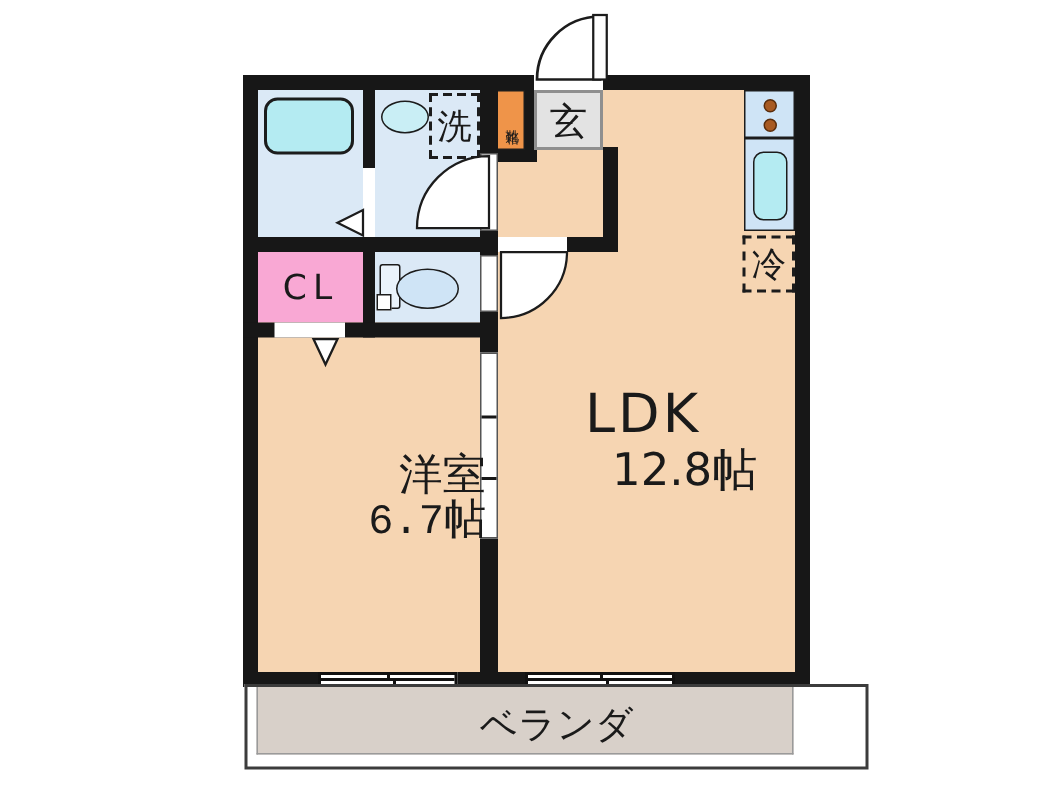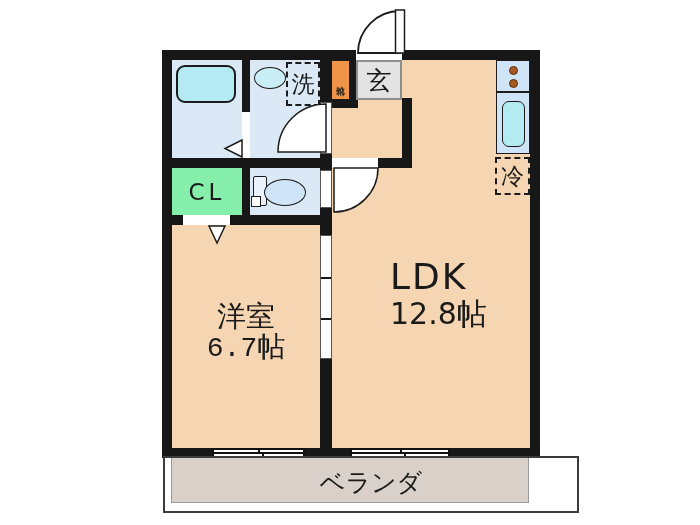--- a/index.html
+++ b/index.html
@@ -33,21 +33,21 @@
   <div class="abs" style="left:254px;top:67px;width:32px;height:22px;background:#c9eef5;border:1.5px solid #1c1c1c;border-radius:50%;"></div>
   <div class="abs cjk" style="left:286px;top:62px;width:34px;height:44px;border:2px dashed #1c1c1c;font-size:23px;">
     <span>洗</span>
   </div>
 
   <div class="abs" style="left:250px;top:168px;width:70px;height:47px;background:#dbe9f6;"></div>
   <div class="abs" style="left:253px;top:176px;width:14px;height:30px;background:#eaf3fb;border:1.5px solid #1c1c1c;border-radius:2px;"></div>
   <div class="abs" style="left:264px;top:179px;width:42px;height:27px;background:#cfe4f6;border:1.5px solid #1c1c1c;border-radius:50%;"></div>
   <div class="abs" style="left:251px;top:196px;width:10px;height:11px;background:#fff;border:1px solid #1c1c1c;"></div>
 
-  <div class="abs cjk" style="left:172px;top:168px;width:70px;height:47px;background:#86efac;font-size:23px;letter-spacing:4px;">
+  <div class="abs cjk" style="left:172px;top:168px;width:70px;height:47px;background:#f9a8d4;font-size:23px;letter-spacing:4px;">
     <span>CL</span>
   </div>
   <div class="abs cjk" style="left:330px;top:60px;width:20px;height:40px;background:#ef9449;border:1px solid #1c1c1c;font-size:9px;">
     <span style="writing-mode:vertical-rl;text-orientation:upright;letter-spacing:1px;">靴箱</span>
   </div>
 
   <div class="abs cjk" style="left:356px;top:60px;width:46px;height:40px;background:#e3e3e3;border:2px solid #8f8f8f;font-size:25px;">
     <span>玄</span>
   </div>
 
@@ -96,27 +96,27 @@
       <span class="vt" style="left:52px;bottom:0;"></span>
   </div>
 
   <div class="abs" style="left:163px;top:456px;width:416px;height:57px;border:2px solid #3c3c3c;background:#fff;">
     <div class="abs" style="left:6px;top:0;width:358px;height:45px;background:#d8d0c9;border:1px solid #9a9a9a;border-top:none;"></div>
     <div class="abs cjk" style="left:0;top:2px;width:100%;height:45px;font-size:25px;">
       <span>ベランダ</span>
     </div>
   </div>
 
-  <div class="abs lbl" style="left:168px;top:300px;width:156px;text-align:center;">
+  <div class="abs lbl" style="left:168px;top:300px;width:156px;text-align:right;">
     <div style="font-size:29px;">洋室</div>
     <div style="font-size:28px;font-family:Liberation Mono, monospace;">6.7帖</div>
   </div>
   <div class="abs lbl" style="left:390px;top:256px;width:140px;text-align:left;">
     <div style="font-size:36px;letter-spacing:2px;">LDK</div>
-    <div style="font-size:30px;">12.8帖</div>
+    <div style="font-size:30px;margin-left:18px;">12.8帖</div>
   </div>
 
   <svg width="700" height="525" viewBox="0 0 700 525">
 
     <path d="M 400,11 A 42,42 0 0 0 358,53 L 400,53 Z" fill="#ffffff" stroke="#1c1c1c" stroke-width="1.8"></path>
     <rect x="395.5" y="10" width="9" height="43" fill="#ffffff" stroke="#1c1c1c" stroke-width="1.5"></rect>
 
     <path d="M 326,104 A 48,48 0 0 0 278,152 L 326,152 Z" fill="#ffffff" stroke="#1c1c1c" stroke-width="1.5"></path>
 
     <path d="M 378,168 A 44,44 0 0 1 334,212 L 334,168 Z" fill="#ffffff" stroke="#1c1c1c" stroke-width="1.5"></path>

